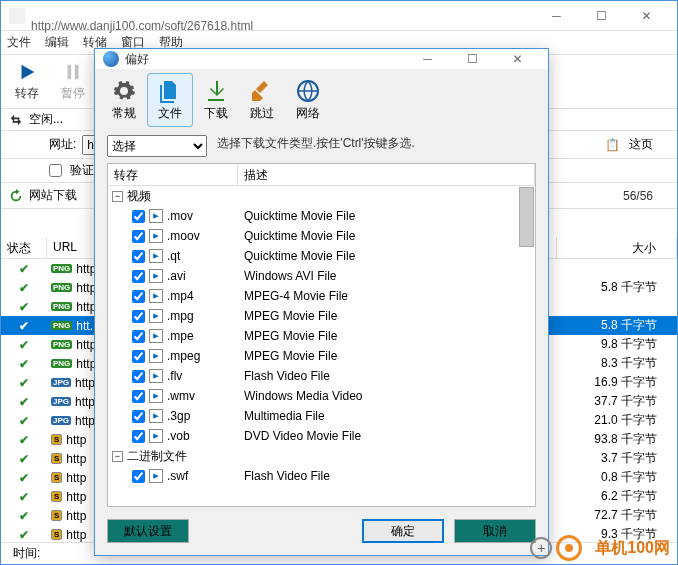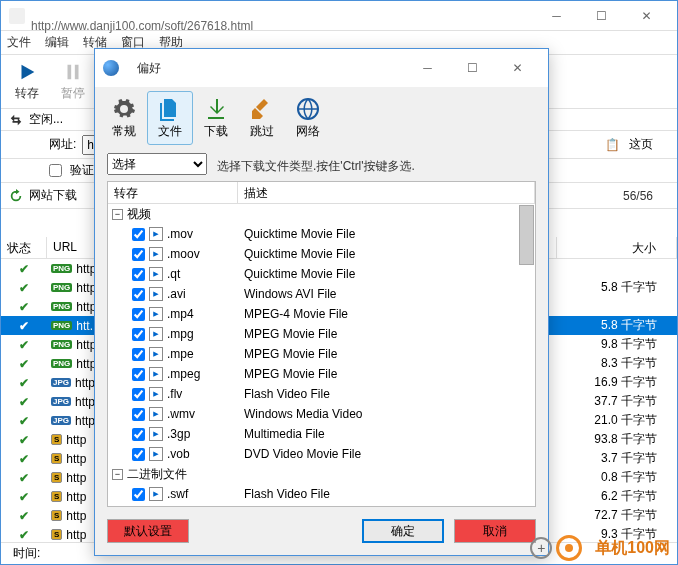--- a/index.html
+++ b/index.html
@@ -50,54 +50,54 @@
 .bg-row.sel .check-icon { color: #fff; }
 .type-badge { font-size: 8px; padding: 0 2px; border-radius: 2px; color: #fff; font-weight: bold; }
 .type-png { background: #2a8a2a; }
 .type-jpg { background: #2a6aaa; }
 .type-s { background: #daa520; color: #000; border: 1px solid #888; }
 
 .bg-footer { position: absolute; bottom: 0; left: 0; right: 0; height: 22px; display: flex; align-items: center; padding: 0 12px; border-top: 1px solid #e0e0e0; }
 
 
 .dialog { position: absolute; top: 48px; left: 94px; width: 455px; height: 508px; background: #f0f0f0; border: 1px solid #4a90d9; box-shadow: 0 4px 16px rgba(0,0,0,0.25); z-index: 10; display: flex; flex-direction: column; }
-.dlg-titlebar { height: 38px; display: flex; align-items: center; padding: 0 8px; background: #fff; gap: 12px; }
+.dlg-titlebar { height: 20px; display: flex; align-items: center; padding: 0 8px; background: #fff; }
 .dlg-titlebar .globe { width: 16px; height: 16px; background: radial-gradient(circle at 30% 30%, #6ab7ff, #1a5aa0); border-radius: 50%; margin-right: 6px; }
 .dlg-titlebar .title { flex: 1; color: #333; }
 .dlg-win-controls { display: flex; }
 .dlg-win-btn { width: 45px; height: 28px; display: flex; align-items: center; justify-content: center; color: #666; }
 
 .dlg-tabs { height: 58px; display: flex; padding: 4px 6px 0 6px; gap: 0; }
 .dlg-tab { width: 46px; display: flex; flex-direction: column; align-items: center; justify-content: center; gap: 2px; border: 1px solid transparent; border-radius: 3px; }
 .dlg-tab.active { background: #e3f1fb; border-color: #7ab8e0; }
 .dlg-tab svg { width: 24px; height: 24px; }
 
 .dlg-content { flex: 1; padding: 8px 12px; display: flex; flex-direction: column; gap: 6px; }
-.dlg-filter-row { display: flex; align-items: flex-end; gap: 10px; }
+.dlg-filter-row { display: flex; align-items: flex-start; gap: 10px; }
 .dlg-filter-row select { width: 100px; height: 22px; }
 .dlg-hint { color: #333; }
 
 .dlg-list { flex: 1; background: #fff; border: 1px solid #bbb; display: flex; flex-direction: column; overflow: hidden; }
 .dlg-list-head { height: 22px; display: flex; border-bottom: 1px solid #ddd; background: #fff; }
 .dlg-lh { padding: 3px 6px; border-right: 1px solid #ddd; }
 .dlg-lh.ext { width: 130px; }
 .dlg-lh.desc { flex: 1; font-family: Liberation Mono, monospace; }
 .dlg-list-body { flex: 1; overflow-y: auto; position: relative; }
 .dlg-group { display: flex; align-items: center; height: 20px; padding-left: 4px; gap: 4px; }
 .dlg-group .toggle { width: 11px; height: 11px; border: 1px solid #888; display: flex; align-items: center; justify-content: center; font-size: 9px; line-height: 1; }
 .dlg-item { display: flex; align-items: center; height: 20px; }
 .dlg-item-ext { width: 130px; display: flex; align-items: center; gap: 4px; padding-left: 24px; }
 .dlg-item-desc { flex: 1; padding-left: 6px; }
 .dlg-chk { width: 13px; height: 13px; }
 .file-ico { width: 14px; height: 14px; border: 1px solid #888; background: #fff; font-size: 7px; display: flex; align-items: center; justify-content: center; color: #06c; }
 .dlg-scrollbar-thumb { position: absolute; right: 1px; top: 1px; width: 15px; height: 60px; background: #ccc; border: 1px solid #aaa; }
 
 .dlg-buttons { height: 40px; display: flex; align-items: center; padding: 0 12px 8px 12px; gap: 10px; }
 .dlg-buttons .spacer { flex: 1; }
-.dlg-btn { min-width: 82px; height: 24px; border: 1px solid #aaa; background: #ef4444; display: flex; align-items: center; justify-content: center; }
+.dlg-btn { min-width: 82px; height: 24px; border: 1px solid #aaa; background: #0f766e; display: flex; align-items: center; justify-content: center; }
 .dlg-btn.primary { border: 2px solid #0078d7; background: #e9e9e9; }
 
 
 .watermark { position: absolute; bottom: 4px; right: 8px; display: flex; align-items: center; gap: 4px; z-index: 20; }
 .wm-icon { width: 26px; height: 26px; border: 3px solid #f08a24; border-radius: 50%; position: relative; }
 .wm-icon::after { content: ""; position: absolute; width: 8px; height: 8px; background: #f08a24; border-radius: 50%; top: 50%; left: 50%; transform: translate(-50%,-50%); }
 .wm-plus { width: 22px; height: 22px; border: 2px solid #888; border-radius: 50%; display: flex; align-items: center; justify-content: center; font-size: 14px; color: #666; }
 .wm-text { font-size: 16px; color: #e07814; font-weight: bold; margin-left: 9px; }
 </style>
 </head>

